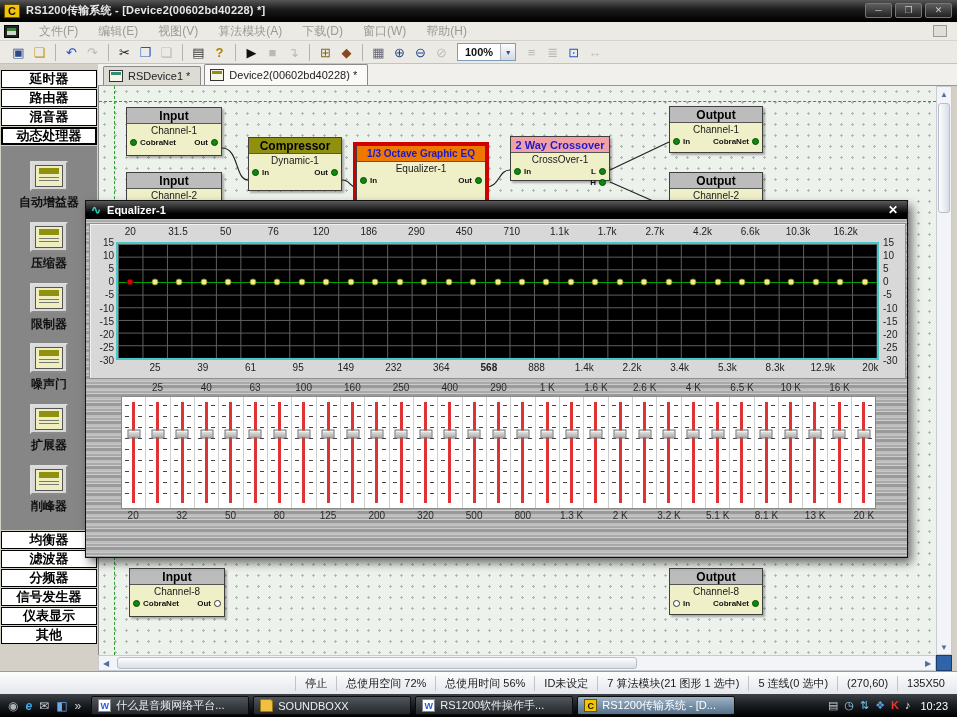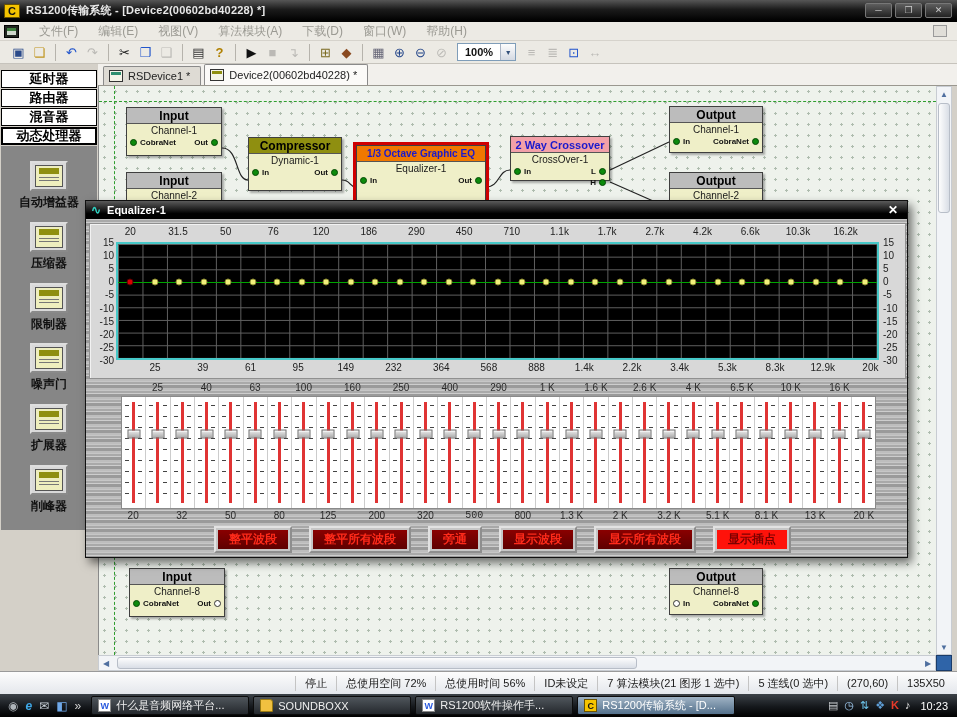--- a/index.html
+++ b/index.html
@@ -239,20 +239,28 @@
             <div class="tool-icon-inner"></div>
           </div>
           <div class="tool-label">扩展器</div>
         </div>
         <div class="tool-item">
           <div class="tool-icon">
             <div class="tool-icon-inner"></div>
           </div>
           <div class="tool-label">削峰器</div>
         </div>
+      </div>
+    <div>
+        <div class="cat-btn">均衡器</div>
+        <div class="cat-btn">滤波器</div>
+        <div class="cat-btn">分频器</div>
+        <div class="cat-btn">信号发生器</div>
+        <div class="cat-btn">仪表显示</div>
+        <div class="cat-btn">其他</div>
       </div>
   </div>
 
   <div class="canvas">
     <div class="guide-v"></div>
     <div class="guide-h"></div>
     <svg class="connections">
         <path d="M123,62 C140,62 136,94 149,94" fill="none" stroke="#222" stroke-width="1.2"></path>
         <path d="M243,94 C252,94 250,101 257,101" fill="none" stroke="#222" stroke-width="1.2"></path>
         <path d="M387,101 C401,101 399,84 411,84" fill="none" stroke="#222" stroke-width="1.2"></path>
@@ -523,21 +531,21 @@
           <div class="node" style="left: 98.3871%; top: 33.3333%;"></div>
         </div>
       <div class="tickrow" style="top:138px;">
           <span style="left: 5.125%;">25</span>
           <span style="left: 11.375%;">39</span>
           <span style="left: 17.625%;">61</span>
           <span style="left: 23.875%;">95</span>
           <span style="left: 30.125%;">149</span>
           <span style="left: 36.375%;">232</span>
           <span style="left: 42.625%;">364</span>
-          <span style="left: 48.875%;">568</span>
+          <span style="left: 48.875%; font-weight: bold;">568</span>
           <span style="left: 55.125%;">888</span>
           <span style="left: 61.375%;">1.4k</span>
           <span style="left: 67.625%;">2.2k</span>
           <span style="left: 73.875%;">3.4k</span>
           <span style="left: 80.125%;">5.3k</span>
           <span style="left: 86.375%;">8.3k</span>
           <span style="left: 92.625%;">12.9k</span>
           <span style="left: 98.875%;">20k</span>
         </div>
     </div>
@@ -685,49 +693,29 @@
         </div>
       </div>
     <div class="sl-row" style="top:309px;">
         <span style="left: 1.6129%;">20</span>
         <span style="left: 8.06452%;">32</span>
         <span style="left: 14.5161%;">50</span>
         <span style="left: 20.9677%;">80</span>
         <span style="left: 27.4194%;">125</span>
         <span style="left: 33.871%;">200</span>
         <span style="left: 40.3226%;">320</span>
-        <span style="left: 46.7742%; font-family: Liberation Mono, monospace;">500</span>
+        <span style="left: 46.7742%;">500</span>
         <span style="left: 53.2258%;">800</span>
         <span style="left: 59.6774%;">1.3 K</span>
         <span style="left: 66.129%;">2 K</span>
         <span style="left: 72.5806%;">3.2 K</span>
         <span style="left: 79.0323%;">5.1 K</span>
         <span style="left: 85.4839%;">8.1 K</span>
         <span style="left: 91.9355%;">13 K</span>
         <span style="left: 98.3871%;">20 K</span>
-      </div>
-    <div class="btn-row">
-        <div class="eq-btn">
-          <div class="eq-btn-inner">整平波段</div>
-        </div>
-        <div class="eq-btn">
-          <div class="eq-btn-inner">整平所有波段</div>
-        </div>
-        <div class="eq-btn">
-          <div class="eq-btn-inner">旁通</div>
-        </div>
-        <div class="eq-btn">
-          <div class="eq-btn-inner">显示波段</div>
-        </div>
-        <div class="eq-btn">
-          <div class="eq-btn-inner">显示所有波段</div>
-        </div>
-        <div class="eq-btn active">
-          <div class="eq-btn-inner">显示插点</div>
-        </div>
       </div>
   </div>
 
   <div class="statusbar">
       <div class="sb-seg">停止</div>
       <div class="sb-seg">总使用空间  72%</div>
       <div class="sb-seg">总使用时间  56%</div>
       <div class="sb-seg">ID未设定</div>
       <div class="sb-seg">7 算法模块(21 图形 1 选中)</div>
       <div class="sb-seg">5 连线(0 选中)</div>

